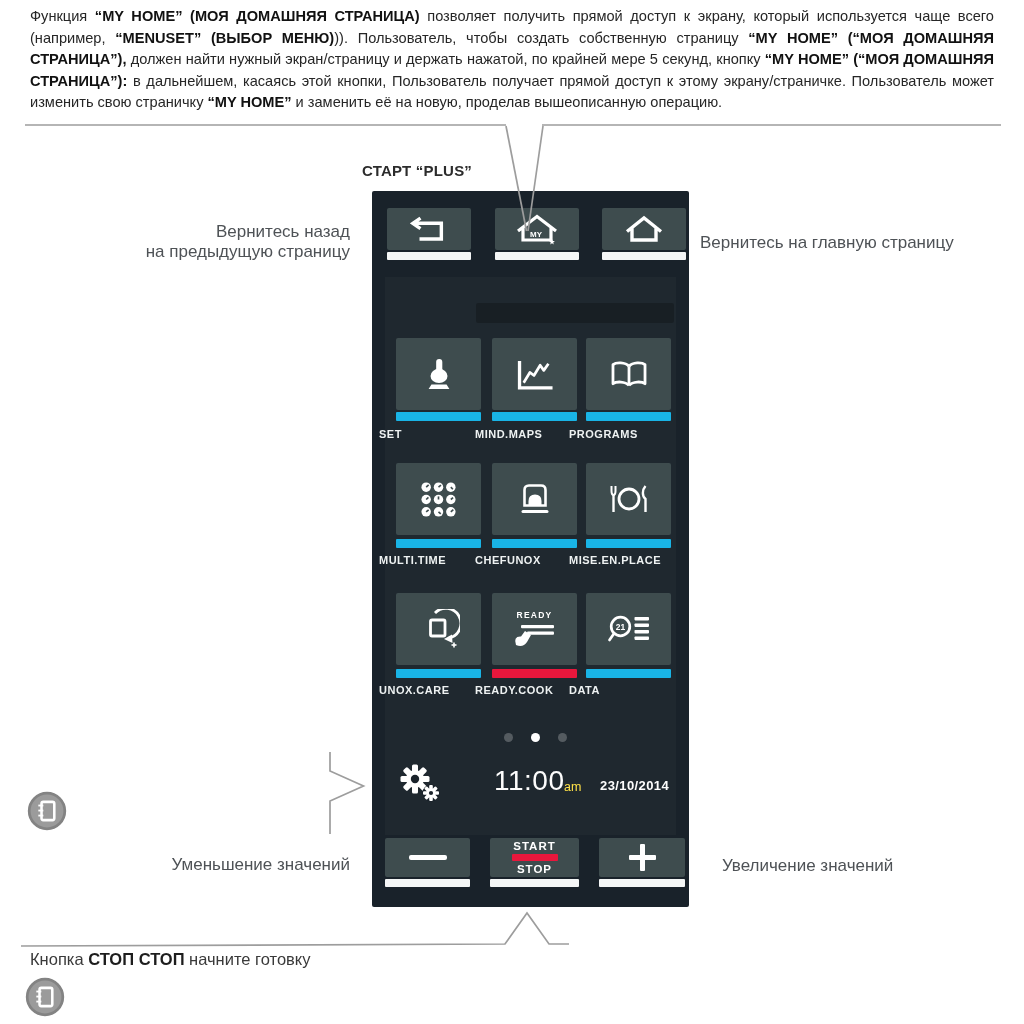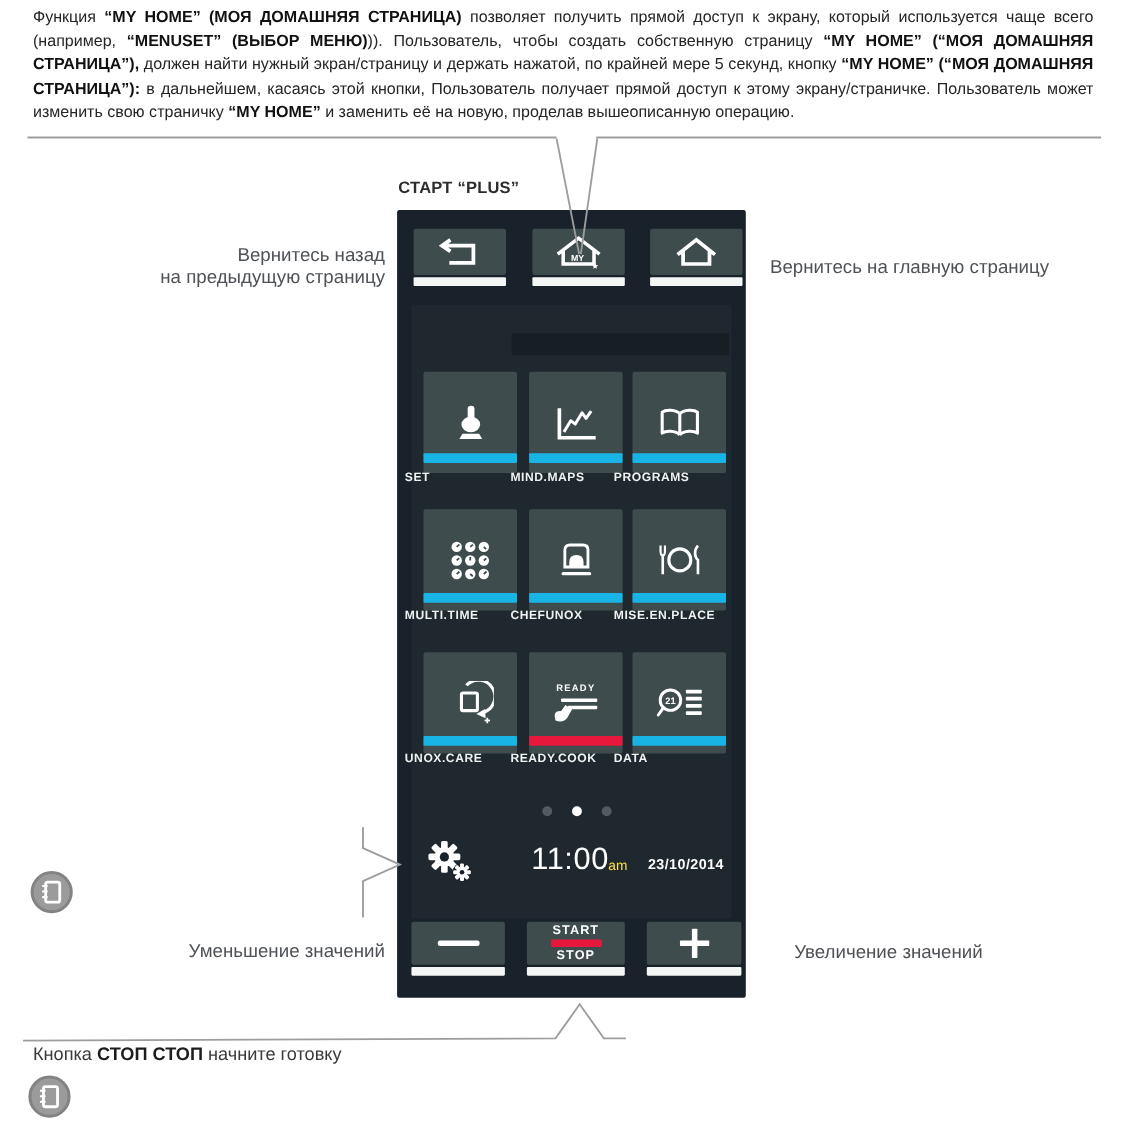--- a/index.html
+++ b/index.html
@@ -6,28 +6,28 @@
   .page{position:relative;width:1024px;height:1024px;background:#fff;overflow:hidden;
         font-family:"Liberation Sans","DejaVu Sans",sans-serif;}
   
   .intro{position:absolute;left:30px;top:6px;width:964px;margin:0;
          font-size:14.6px;line-height:21.6px;color:#262626;text-align:justify;}
   .intro b{color:#111;}
   
   .callouts{position:absolute;left:0;top:0;width:1024px;height:1024px;pointer-events:none;z-index:6;}
   .version-label{position:absolute;left:362px;top:162px;font-size:15px;font-weight:bold;color:#2c2c2c;letter-spacing:.2px;}
   
-  .device{position:absolute;left:361px;top:191px;width:317px;height:716px;background:#19222a;border-radius:2px;z-index:2;}
+  .device{position:absolute;left:372px;top:191px;width:317px;height:716px;background:#19222a;border-radius:2px;z-index:2;}
   .ghost-screen{position:absolute;left:13px;top:86px;width:291px;height:558px;background:rgba(255,255,255,.028);}
   .ghost-bar{position:absolute;left:104px;top:112px;width:198px;height:20px;background:rgba(0,0,0,.22);border-radius:2px;}
   .navbtn,.tile,.bottombtn{position:absolute;background:#3e4c4e;border-radius:2px;
         display:flex;align-items:center;justify-content:center;cursor:pointer;}
   .navbtn{width:84px;height:42px;}
   .whitebar{position:absolute;height:8px;background:#f4f6f6;border-radius:1px;}
-  .tile{width:85px;height:92px;flex-direction:column;}
+  .tile{width:85px;height:72px;flex-direction:column;}
   .tilebar{position:absolute;width:85px;height:9px;border-radius:1px;}
   .tilelabel{position:absolute;width:120px;text-align:left;font-size:11px;font-weight:bold;
              letter-spacing:.5px;color:#eef2f2;white-space:nowrap;}
   .dot{position:absolute;top:542px;width:9px;height:9px;border-radius:50%;background:rgba(255,255,255,.24);cursor:pointer;}
   .dot.active{background:#fff;}
   .time-big{position:absolute;left:122px;top:574px;font-size:28px;color:#fdfdfd;letter-spacing:.5px;}
   .time-ampm{position:absolute;left:192px;top:589px;font-size:12.5px;color:#fde047;}
   .date-txt{position:absolute;left:228px;top:587px;font-size:13px;font-weight:bold;color:#fdfdfd;letter-spacing:.4px;}
   .bottombtn{height:39px;top:647px;}
   .minus-glyph{width:38px;height:5px;background:#fff;border-radius:2px;}

